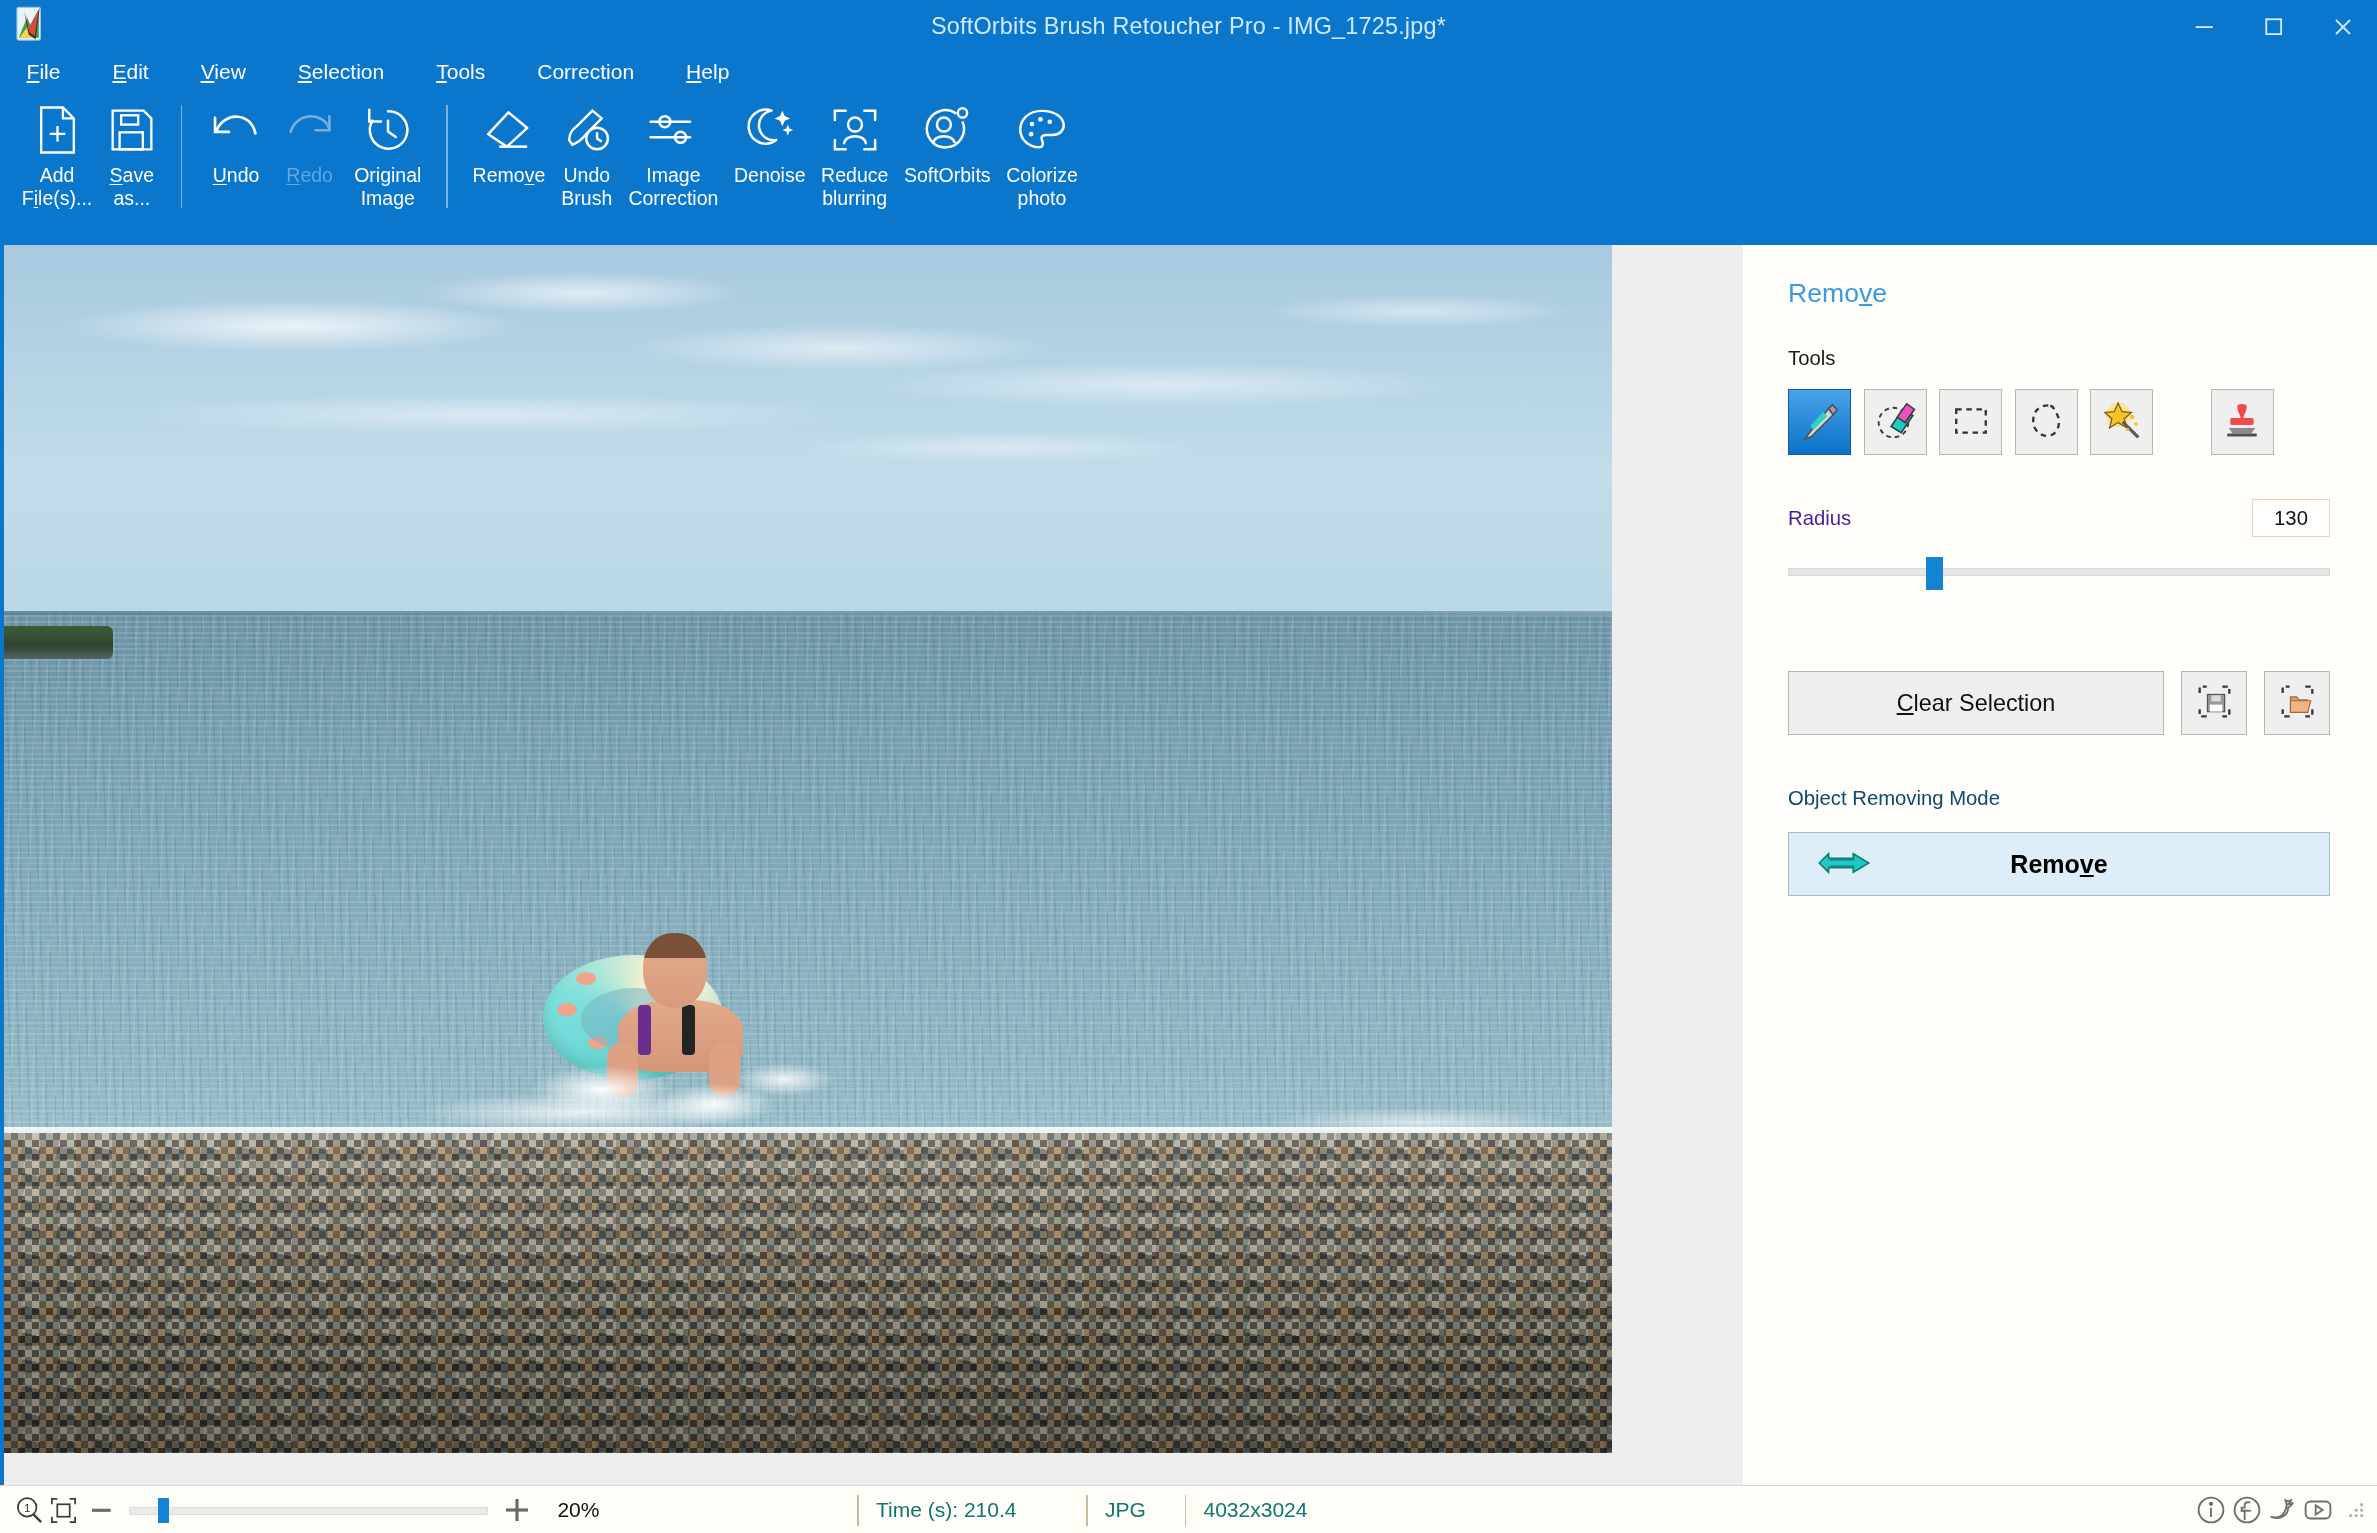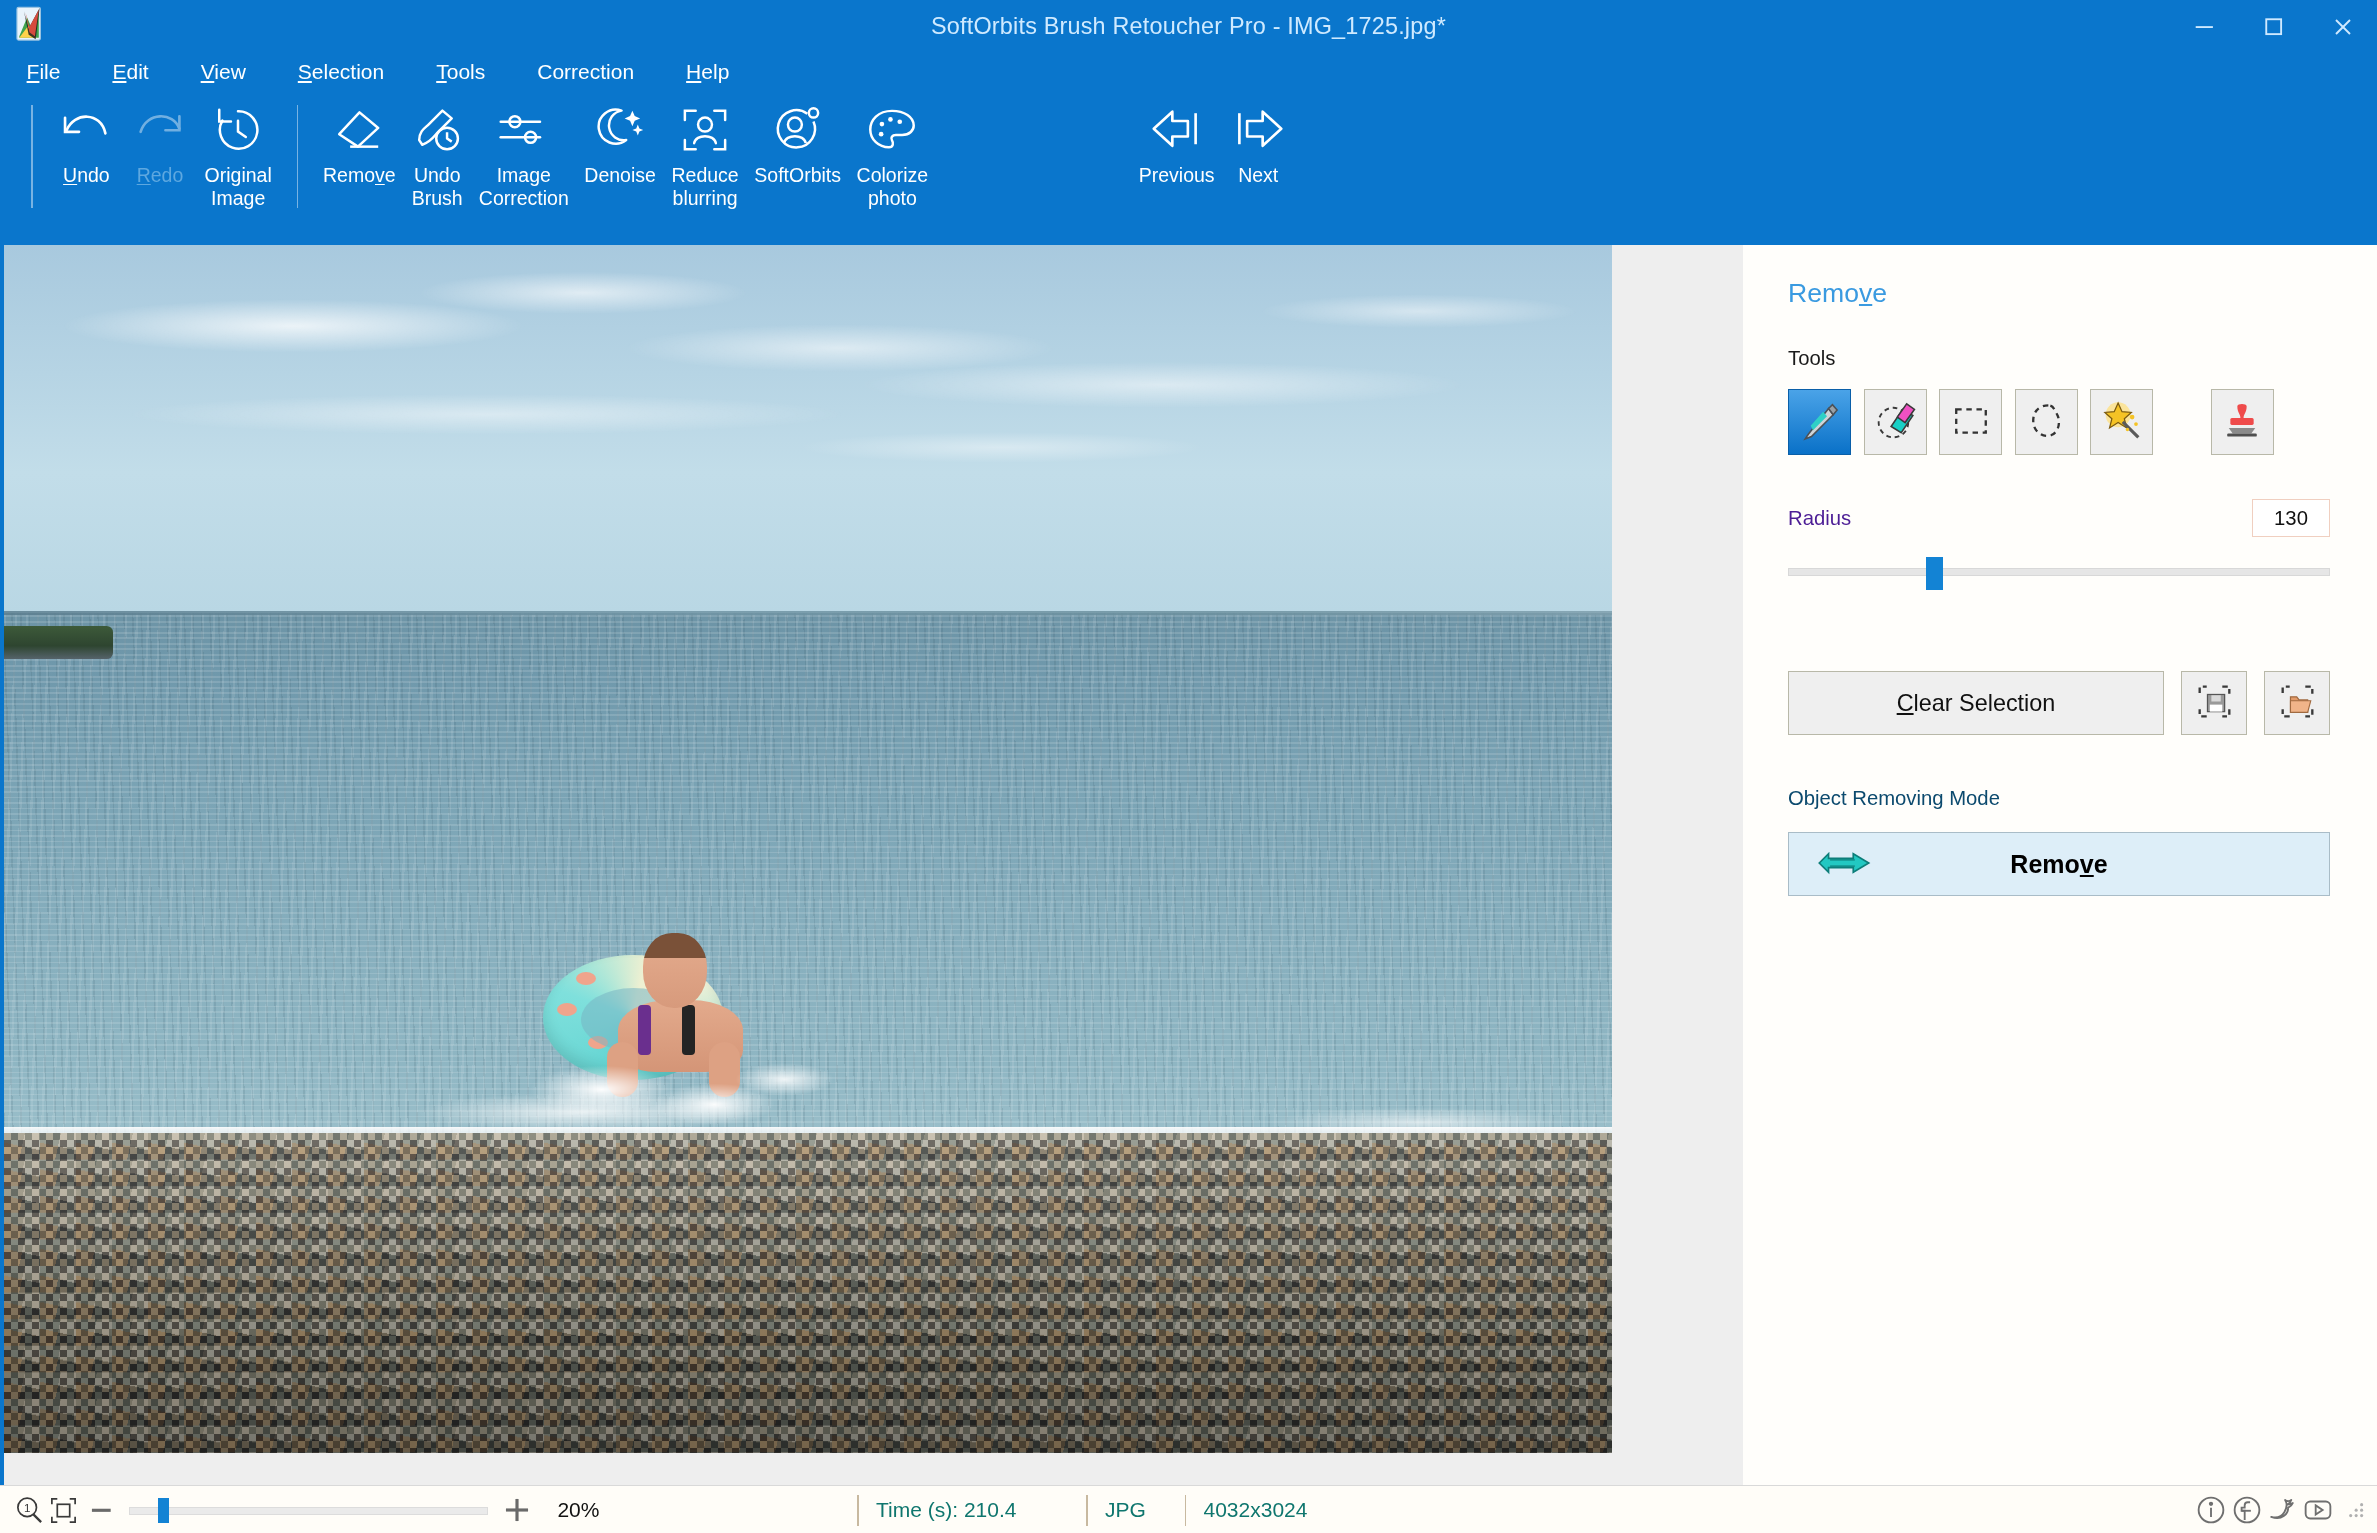--- a/index.html
+++ b/index.html
@@ -453,20 +453,43 @@
     <div class="menu-item"><u>E</u>dit</div>
     <div class="menu-item"><u>V</u>iew</div>
     <div class="menu-item"><u>S</u>election</div>
     <div class="menu-item"><u>T</u>ools</div>
     <div class="menu-item">Correction</div>
     <div class="menu-item"><u>H</u>elp</div>
   </div>
 
   <div class="ribbon">
 
+    <div class="ribgroup">
+      <div class="ribbtn">
+        <div class="ico">
+          <svg width="45" height="52" viewBox="0 0 58 66" fill="none" stroke="#ffffff" stroke-width="3">
+            <path d="M8 4 h28 l14 14 v44 h-42 z"></path>
+            <path d="M36 4 v14 h14"></path>
+            <line x1="29" y1="28" x2="29" y2="48"></line>
+              <line x1="19" y1="38" x2="39" y2="38"></line>
+          </svg>
+        </div>
+        <div class="lbl">Add<br>F<u>i</u>le(s)...</div>
+      </div>
+      <div class="ribbtn">
+        <div class="ico">
+          <svg width="48" height="48" viewBox="0 0 62 62" fill="none" stroke="#ffffff" stroke-width="3">
+            <path d="M6 6 h40 l10 10 v40 h-50 z"></path>
+            <rect x="17" y="12" width="22" height="12"></rect>
+            <rect x="15" y="34" width="30" height="22"></rect>
+          </svg>
+        </div>
+        <div class="lbl"><u>S</u>ave<br>as...</div>
+      </div>
+    </div>
 
     <div class="ribsep"></div>
 
     <div class="ribgroup">
       <div class="ribbtn">
         <div class="ico">
           <svg width="58" height="45" viewBox="0 0 74 58" fill="none" stroke="#ffffff" stroke-width="3.4" stroke-linecap="round">
             <path d="M10 14 v18 h18"></path>
             <path d="M12 30 C22 6 56 6 62 34"></path>
           </svg>
@@ -570,40 +593,20 @@
             <circle cx="43" cy="19" r="3" fill="#ffffff" stroke="none"></circle>
             <circle cx="19" cy="35" r="3" fill="#ffffff" stroke="none"></circle>
           </svg>
         </div>
         <div class="lbl">Colorize<br>photo</div>
       </div>
     </div>
 
     <div class="ribspacer"></div>
 
-    <div class="ribgroup">
-      <div class="ribbtn">
-        <div class="ico">
-          <svg width="56" height="45" viewBox="0 0 72 58" fill="none" stroke="#ffffff" stroke-width="3.4" stroke-linejoin="round">
-            <path d="M30 6 L6 28 L30 50 V38 H50 V18 H30 Z"></path>
-            <line x1="60" y1="8" x2="60" y2="48"></line>
-          </svg>
-        </div>
-        <div class="lbl">Previous</div>
-      </div>
-      <div class="ribbtn">
-        <div class="ico">
-          <svg width="56" height="45" viewBox="0 0 72 58" fill="none" stroke="#ffffff" stroke-width="3.4" stroke-linejoin="round">
-            <path d="M42 6 L66 28 L42 50 V38 H22 V18 H42 Z"></path>
-            <line x1="12" y1="8" x2="12" y2="48"></line>
-          </svg>
-        </div>
-        <div class="lbl">Next</div>
-      </div>
-    </div>
   </div>
 
   <div class="workarea">
 
     <div class="canvas-wrap">
       <div class="photo">
         <div class="sky"></div>
         <div class="cloudA"></div>
         <div class="sea"></div>
         <div class="sea-texture"></div>

